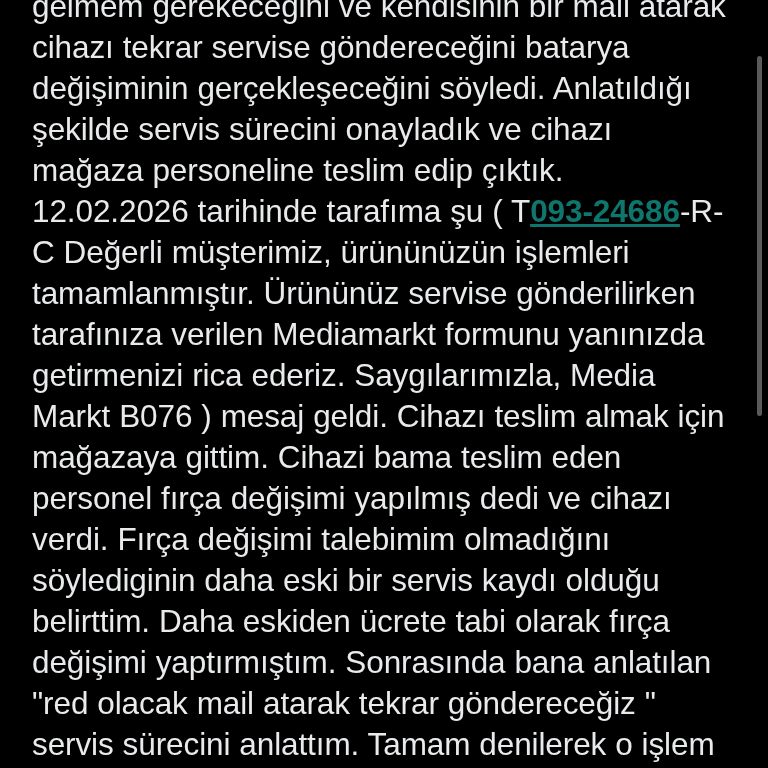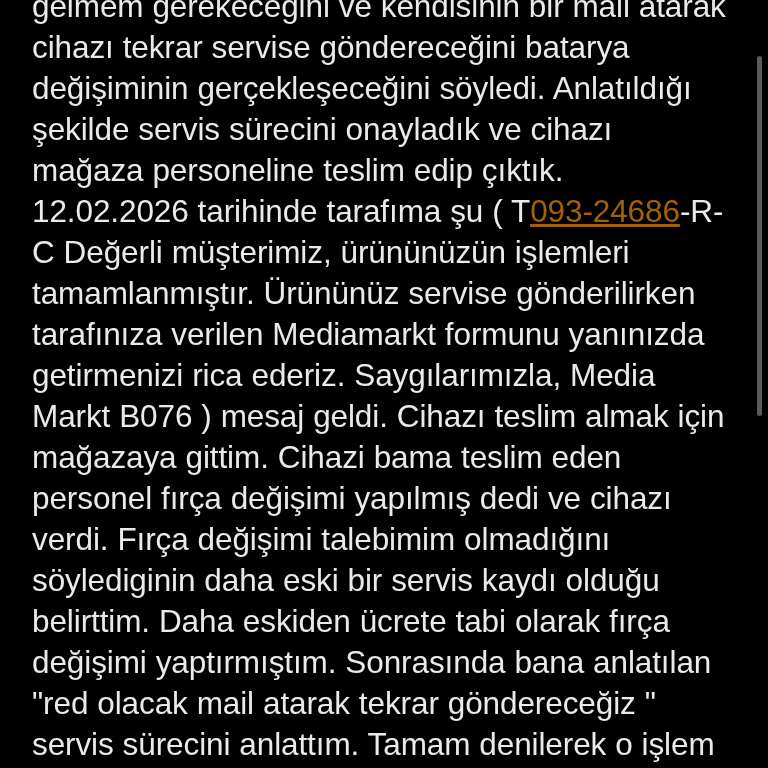--- a/index.html
+++ b/index.html
@@ -27,23 +27,24 @@
     width: 694px;
     color: #e9eaec;
     font-size: 31.5px;
     line-height: 41px;
     font-weight: 400;
     letter-spacing: -0.1px;
     word-spacing: 0.3px;
     text-align: left;
   }
   .text-body .link {
-    color: #a16207;
+    color: #0f766e;
     text-decoration: underline;
     text-underline-offset: 2px;
+    font-weight: bold;
   }
   .scrollbar-track {
     position: absolute;
     right: 6px;
     top: 0;
     width: 6px;
     height: 768px;
     background: transparent;
   }
   .scrollbar-thumb {

